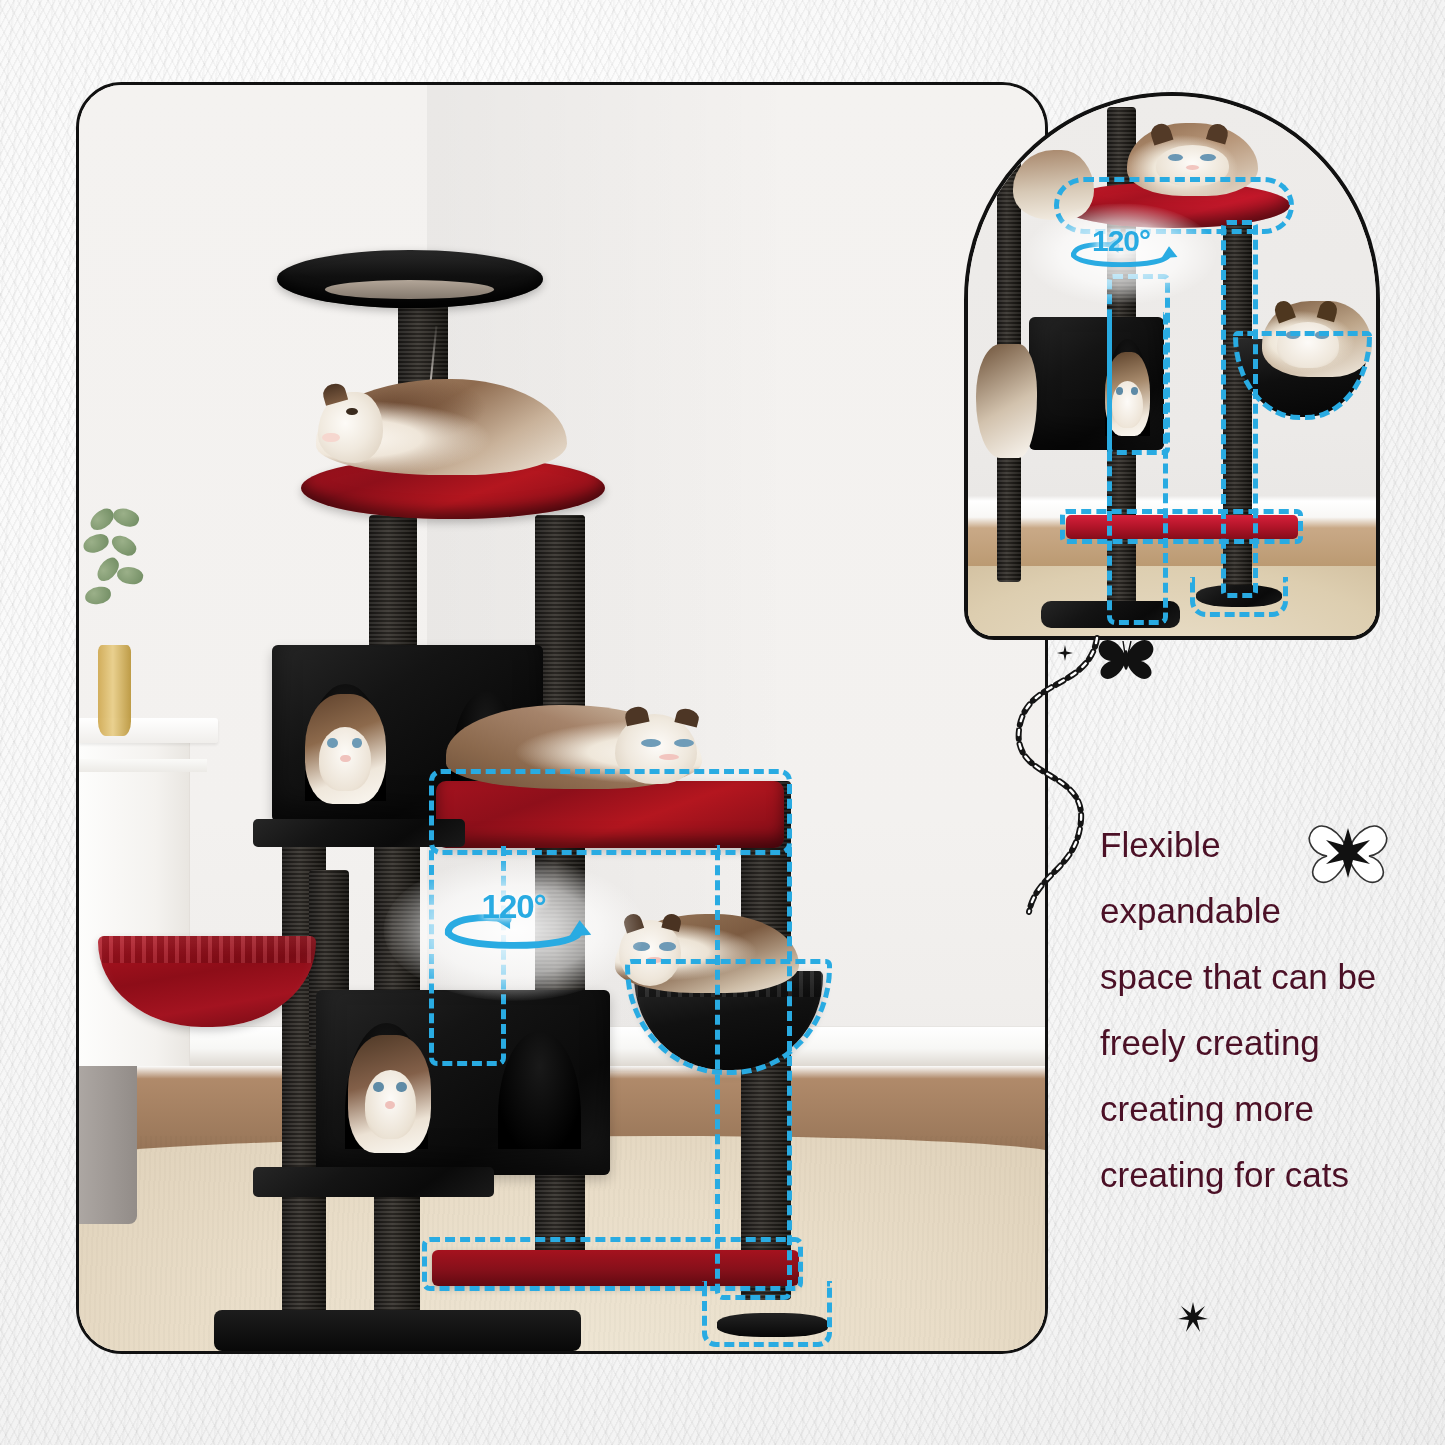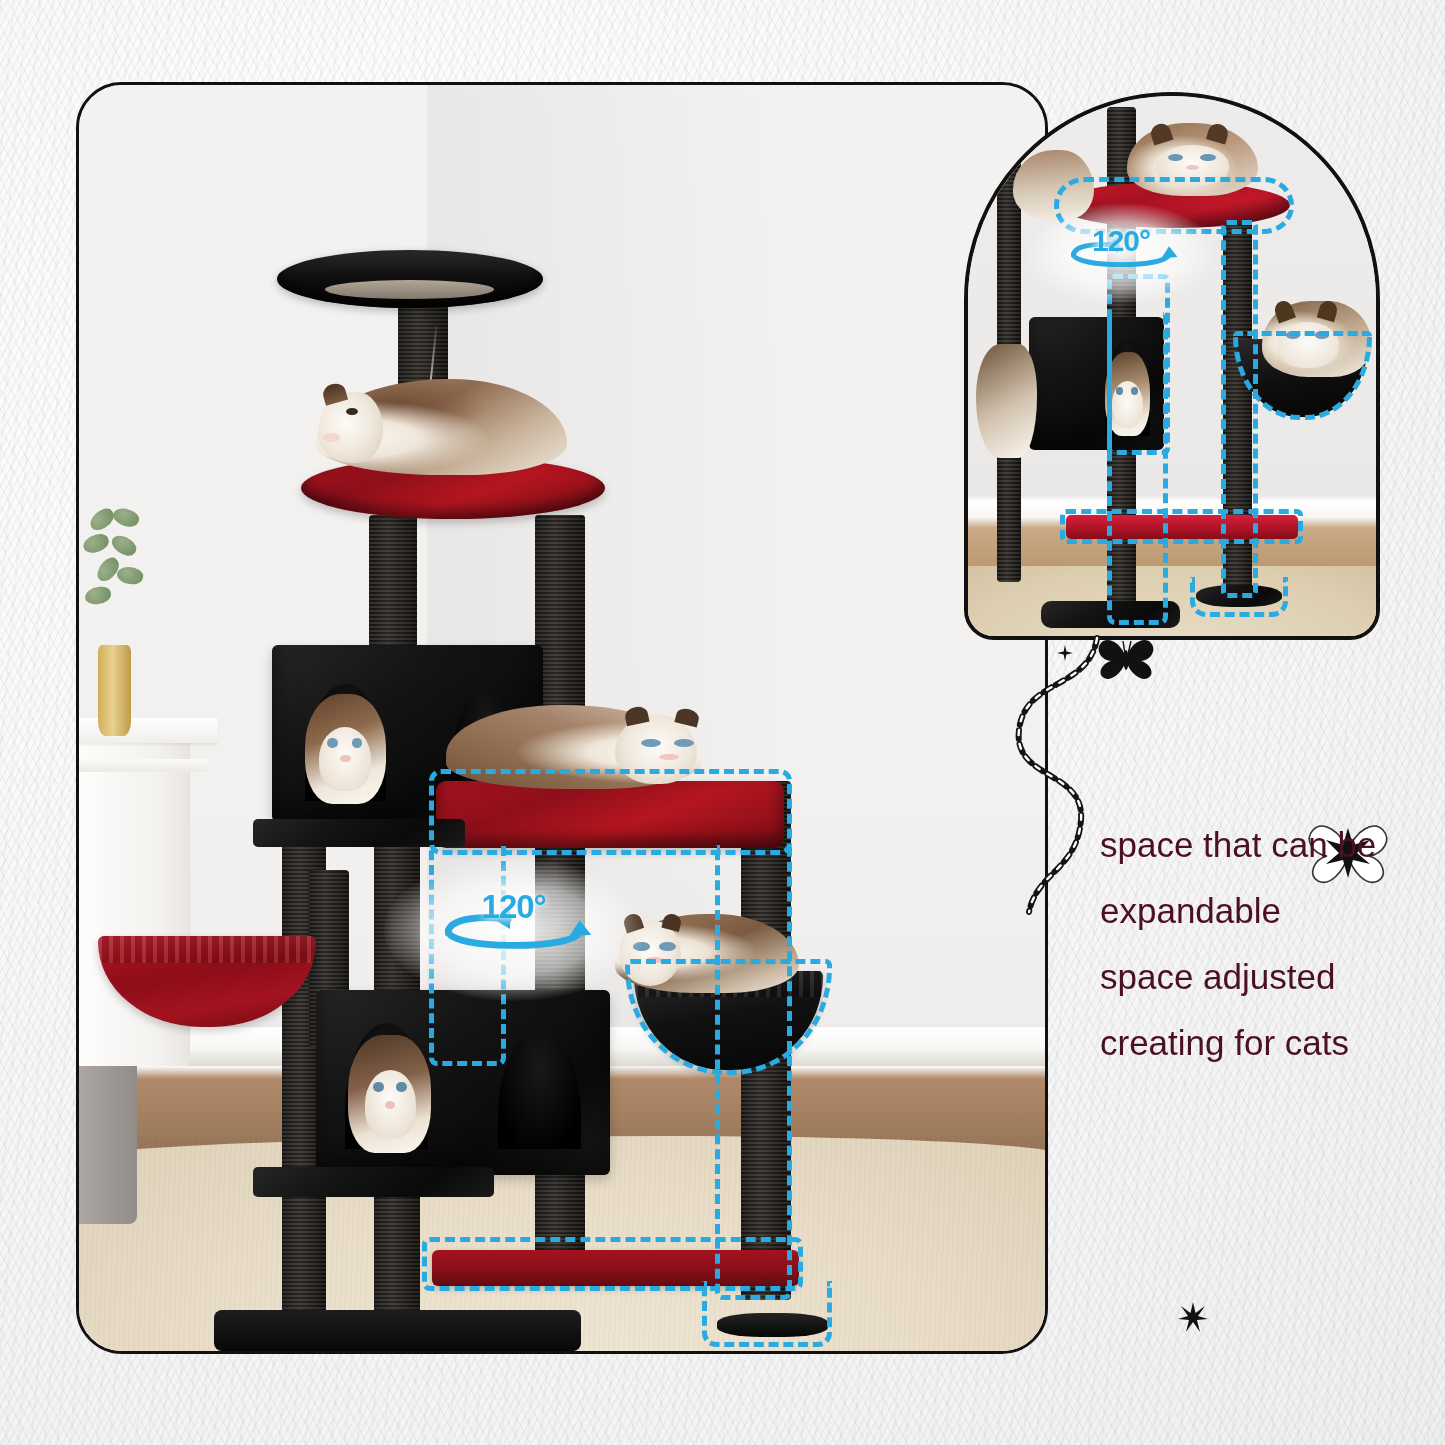--- a/index.html
+++ b/index.html
@@ -537,17 +537,19 @@
 
 <svg class="sparkle-a" viewBox="0 0 16 16">
   <polygon points="8,0 9.4,6.6 16,8 9.4,9.4 8,16 6.6,9.4 0,8 6.6,6.6" fill="#111"></polygon>
 </svg>
 
 <svg class="sparkle-b" viewBox="0 0 30 30">
   <polygon points="15,0 17.5,11 27,4 20,14 30,17 19,18 22,30 15,20 8,30 11,18 0,17 10,14 3,4 12.5,11" fill="#111"></polygon>
 </svg>
 
 <div id="side-text">
+  <div class="ln">Flexible</div>
+  <div class="ln">expandable</div>
   <div class="ln">space that can be</div>
-  <div class="ln">expandable</div>
-  <div class="ln">space adjusted</div>
+  <div class="ln">freely creating</div>
+  <div class="ln">creating more</div>
   <div class="ln">creating for cats</div>
 </div>
 
 </body></html>

